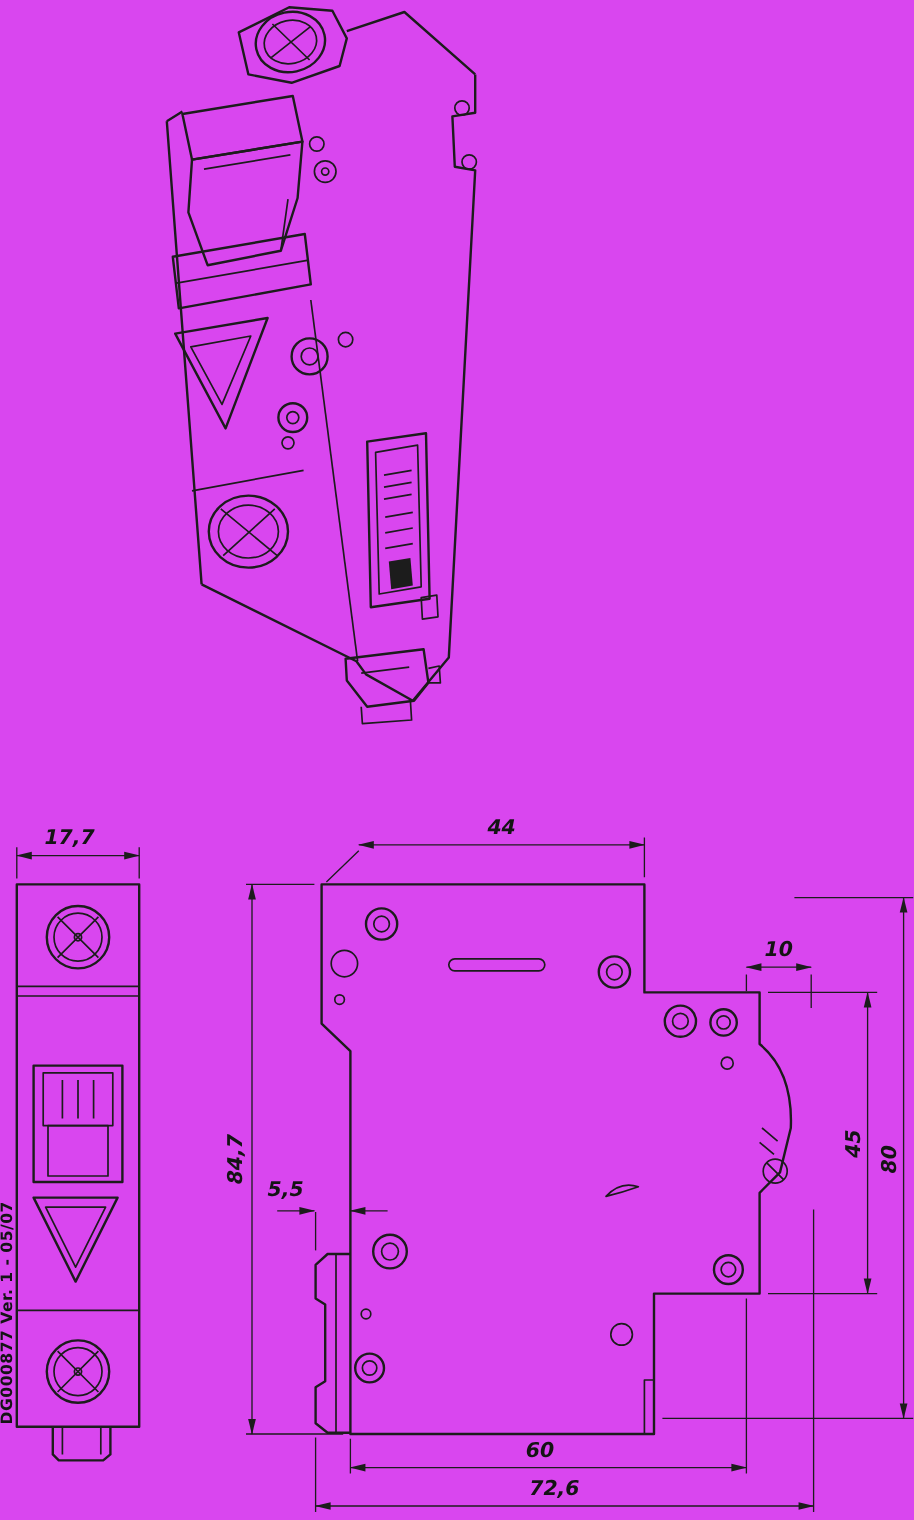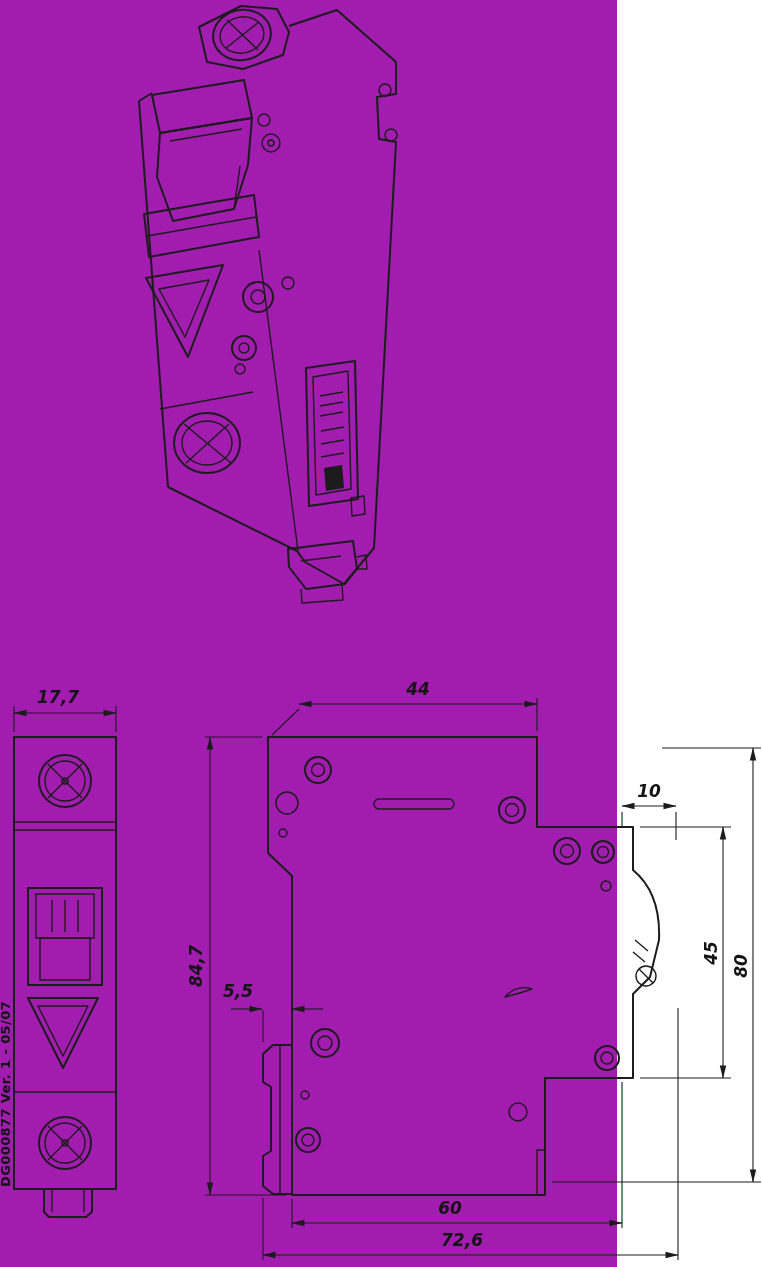--- a/index.html
+++ b/index.html
@@ -6,23 +6,23 @@
     margin: 0;
     padding: 0;
     background: #ffffff;
     width: 762px;
     height: 1267px;
     overflow: hidden;
     font-family: "DejaVu Sans", sans-serif;
   }
   .page {
     position: relative;
-    width: 617px;
+    width: 762px;
     height: 1267px;
-    background: #a21caf;
+    background: #d946ef;
   }
   svg { display: block; }
   .body-line {
     stroke: #1c1c1c;
     stroke-width: 2;
     fill: none;
     stroke-linejoin: round;
   }
   .thin-line {
     stroke: #1c1c1c;

